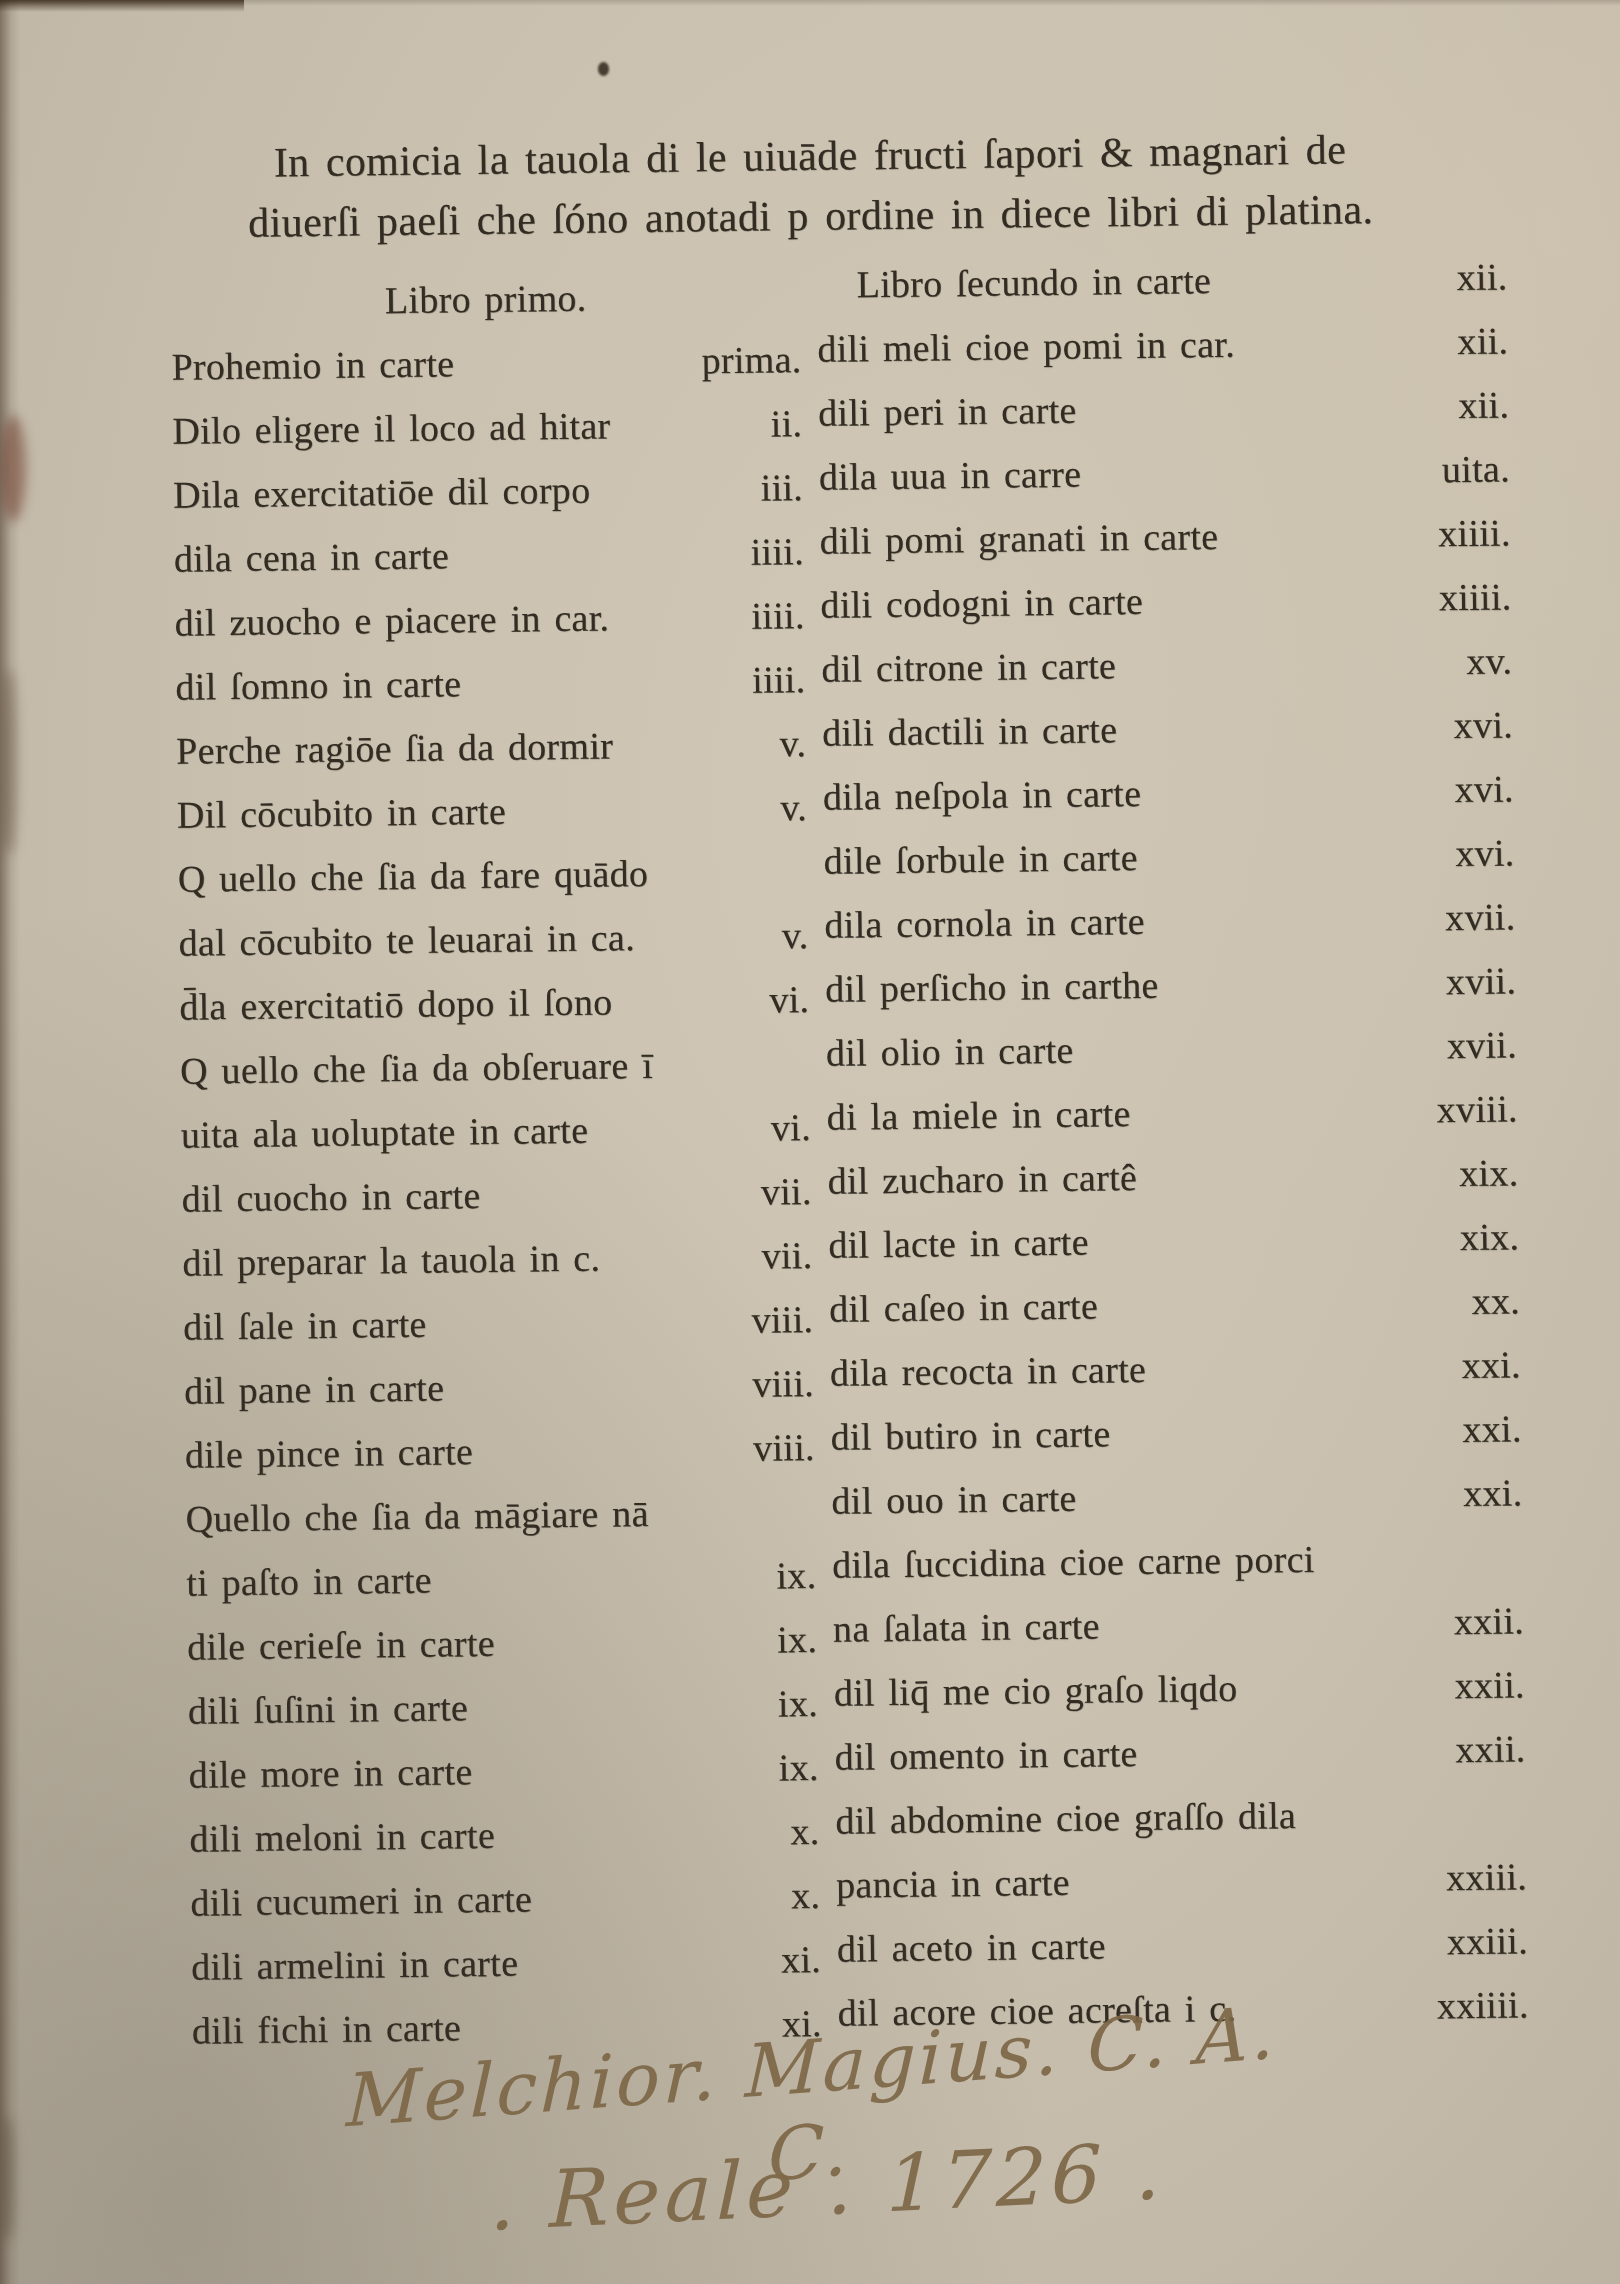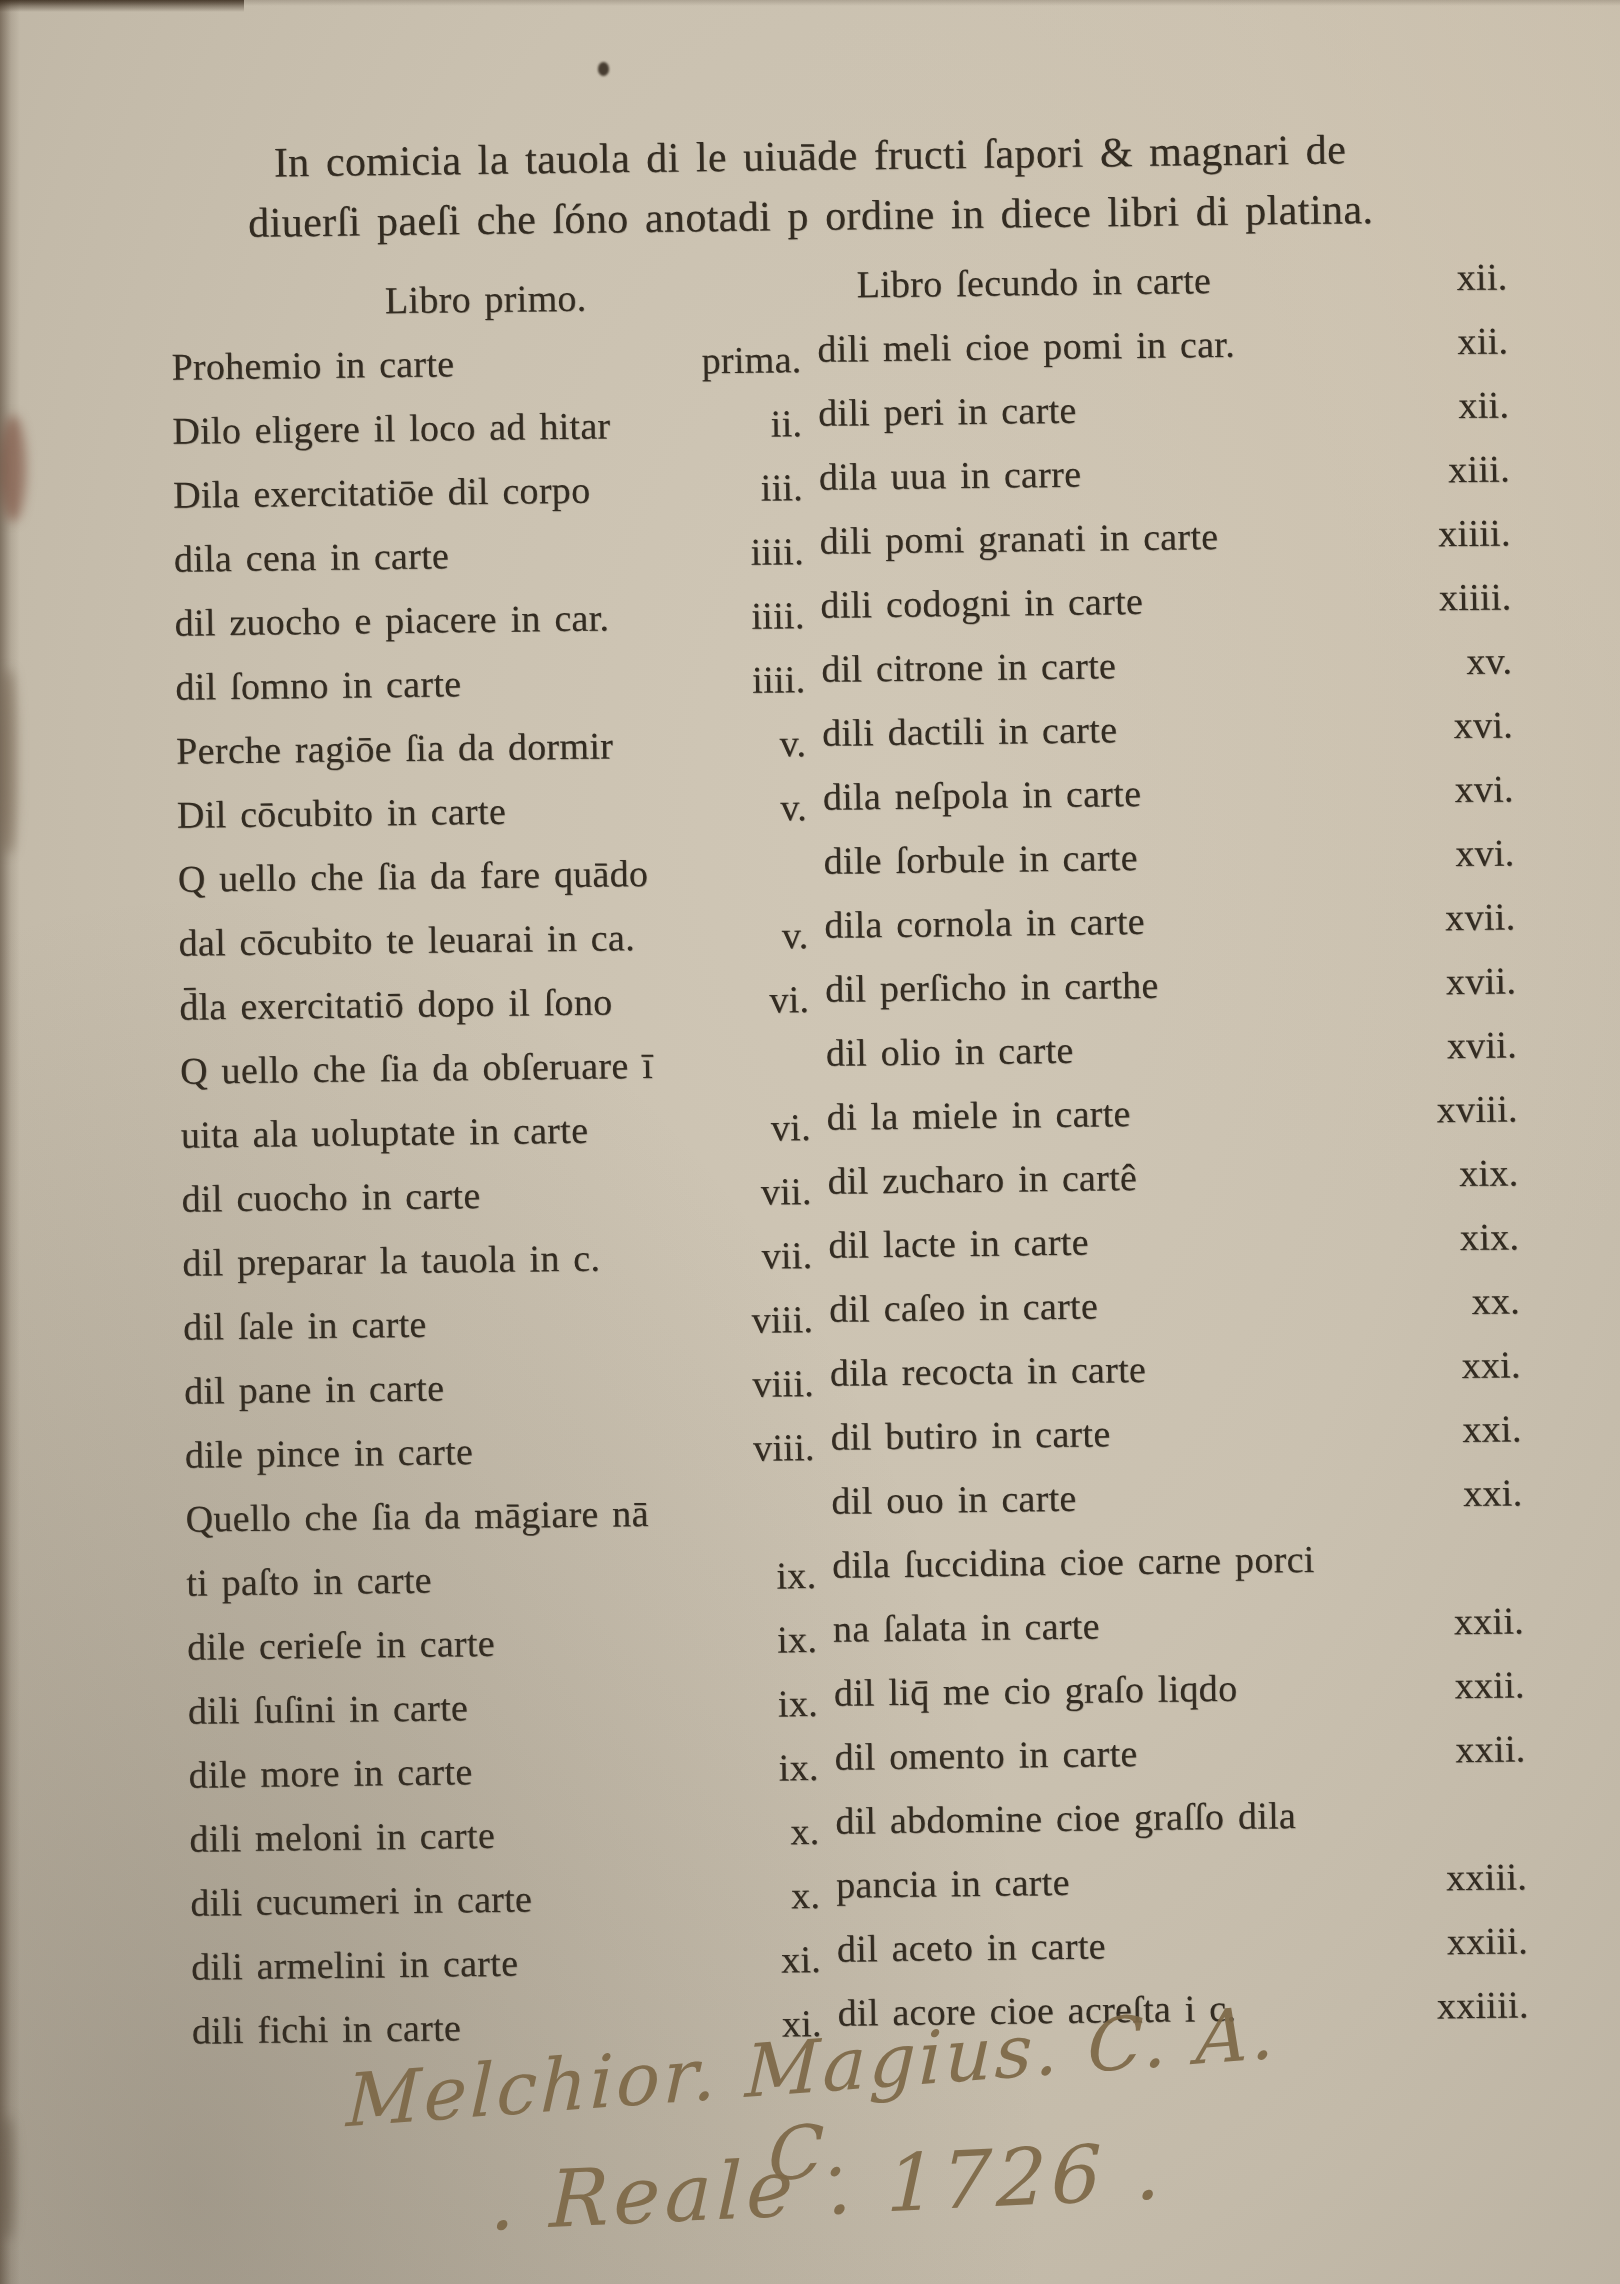--- a/index.html
+++ b/index.html
@@ -197,21 +197,21 @@
           <div class="row">
             <span class="lbl">dili meli cioe pomi in car.</span>
             <span class="pg">xii.</span>
           </div>
           <div class="row">
             <span class="lbl">dili peri in carte</span>
             <span class="pg">xii.</span>
           </div>
           <div class="row">
             <span class="lbl">dila uua in carre</span>
-            <span class="pg">xiii.</span>
+            <span class="pg">uita.</span>
           </div>
           <div class="row">
             <span class="lbl">dili pomi granati in carte</span>
             <span class="pg">xiiii.</span>
           </div>
           <div class="row">
             <span class="lbl">dili codogni in carte</span>
             <span class="pg">xiiii.</span>
           </div>
           <div class="row">

